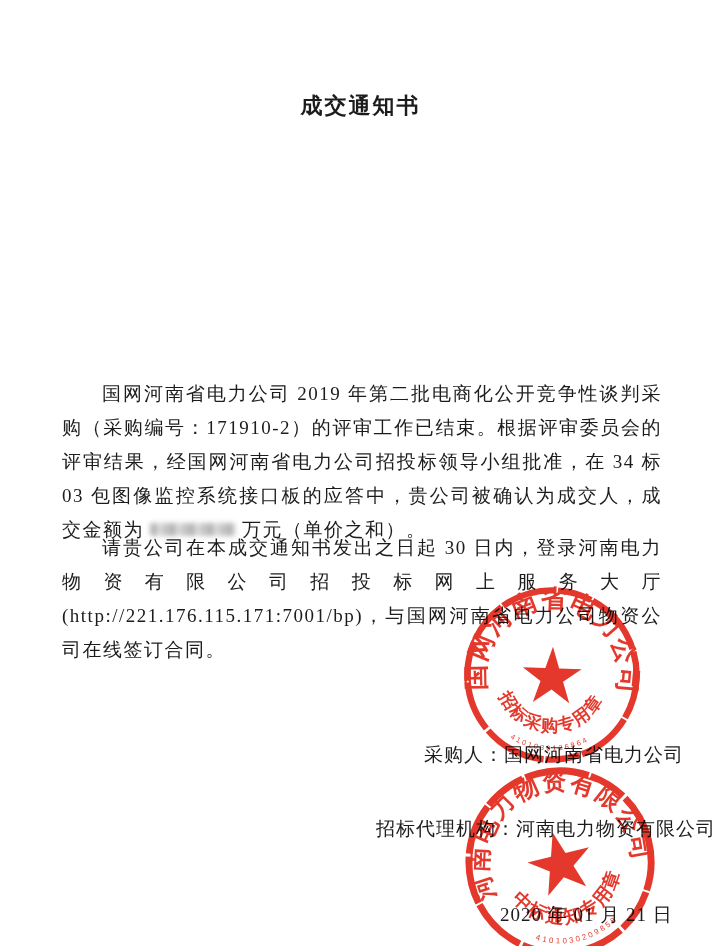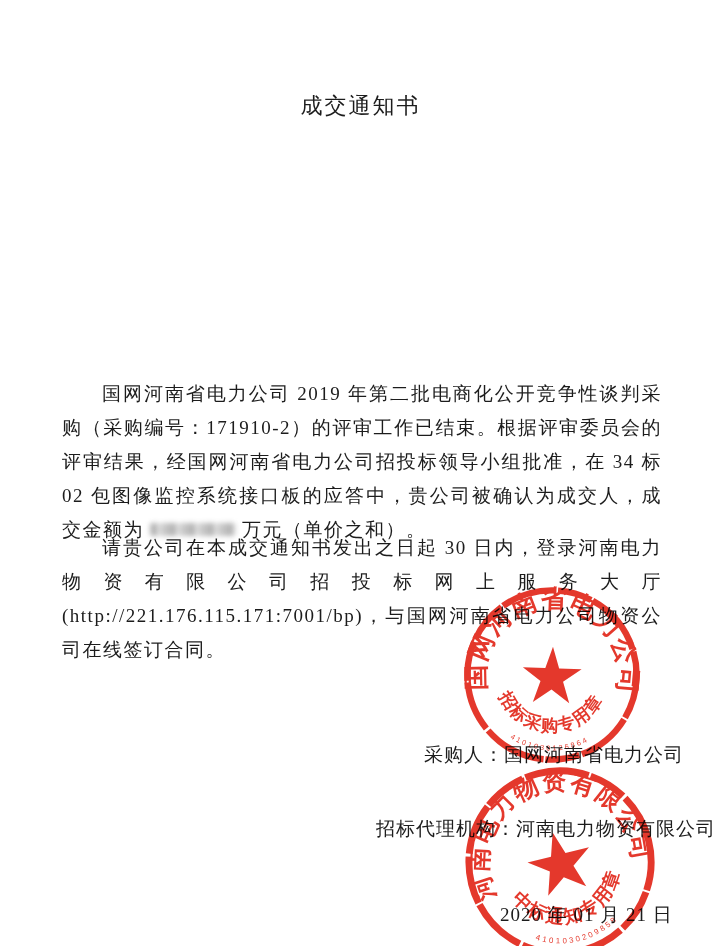--- a/index.html
+++ b/index.html
@@ -3,21 +3,21 @@
 <meta charset="utf-8">
 <style>
   html,body { margin:0; padding:0; background:#ffffff; }
   .page {
     position:relative; width:721px; height:946px; margin:0 auto;
     background:#ffffff; overflow:hidden;
     font-family:"Liberation Serif", serif; color:#1c1c1c;
   }
   .title {
     position:absolute; top:76px; left:0; width:100%; text-align:center;
-    font-family:"Liberation Sans", sans-serif; font-weight:normal;
+    font-family:"Liberation Sans", sans-serif; font-weight:bold;
     font-size:22px; letter-spacing:2px;
   }
   .proc-line {
     position:absolute; top:180px; left:0; width:100%; text-align:center;
     font-size:18px; letter-spacing:1px;
   }
   .addressee { position:absolute; top:307px; left:62px; font-size:19px; letter-spacing:1px; }
   .bodyp {
     position:absolute; left:62px; width:600px; margin:0;
     font-size:19px; line-height:34px; letter-spacing:1.5px;
@@ -43,21 +43,21 @@
 </style>
 </head>
 <body>
 
 <div class="page">
 
   <h1 class="title">成交通知书</h1>
 
 
 
-  <p class="bodyp para1"><span>国网河南省电力公司 2019 年第二批电商化公开竞争性谈判采购（采购编号：171910-2）的评审工作已结束。根据评审委员会的评审结果，经国网河南省电力公司招投标领导小组批准，在 34 标 02 包图像监控系统接口板的应答中，贵公司被确认为成交人，成交金额为</span><span class="redacted"></span><span>万元（单价之和）。</span></p>
+  <p class="bodyp para1"><span>国网河南省电力公司 2019 年第二批电商化公开竞争性谈判采购（采购编号：171910-2）的评审工作已结束。根据评审委员会的评审结果，经国网河南省电力公司招投标领导小组批准，在 34 标 03 包图像监控系统接口板的应答中，贵公司被确认为成交人，成交金额为</span><span class="redacted"></span><span>万元（单价之和）。</span></p>
 
   <p class="bodyp para2">请贵公司在本成交通知书发出之日起 30 日内，登录河南电力物资有限公司招投标网上服务大厅(http://221.176.115.171:7001/bp)，与国网河南省电力公司物资公司在线签订合同。</p>
 
 
   <div class="sign purchaser">采购人：国网河南省电力公司</div>
 
   <div class="sign agent">招标代理机构：河南电力物资有限公司</div>
 
   <div class="sign date">2020 年 01 月 21 日</div>
 

